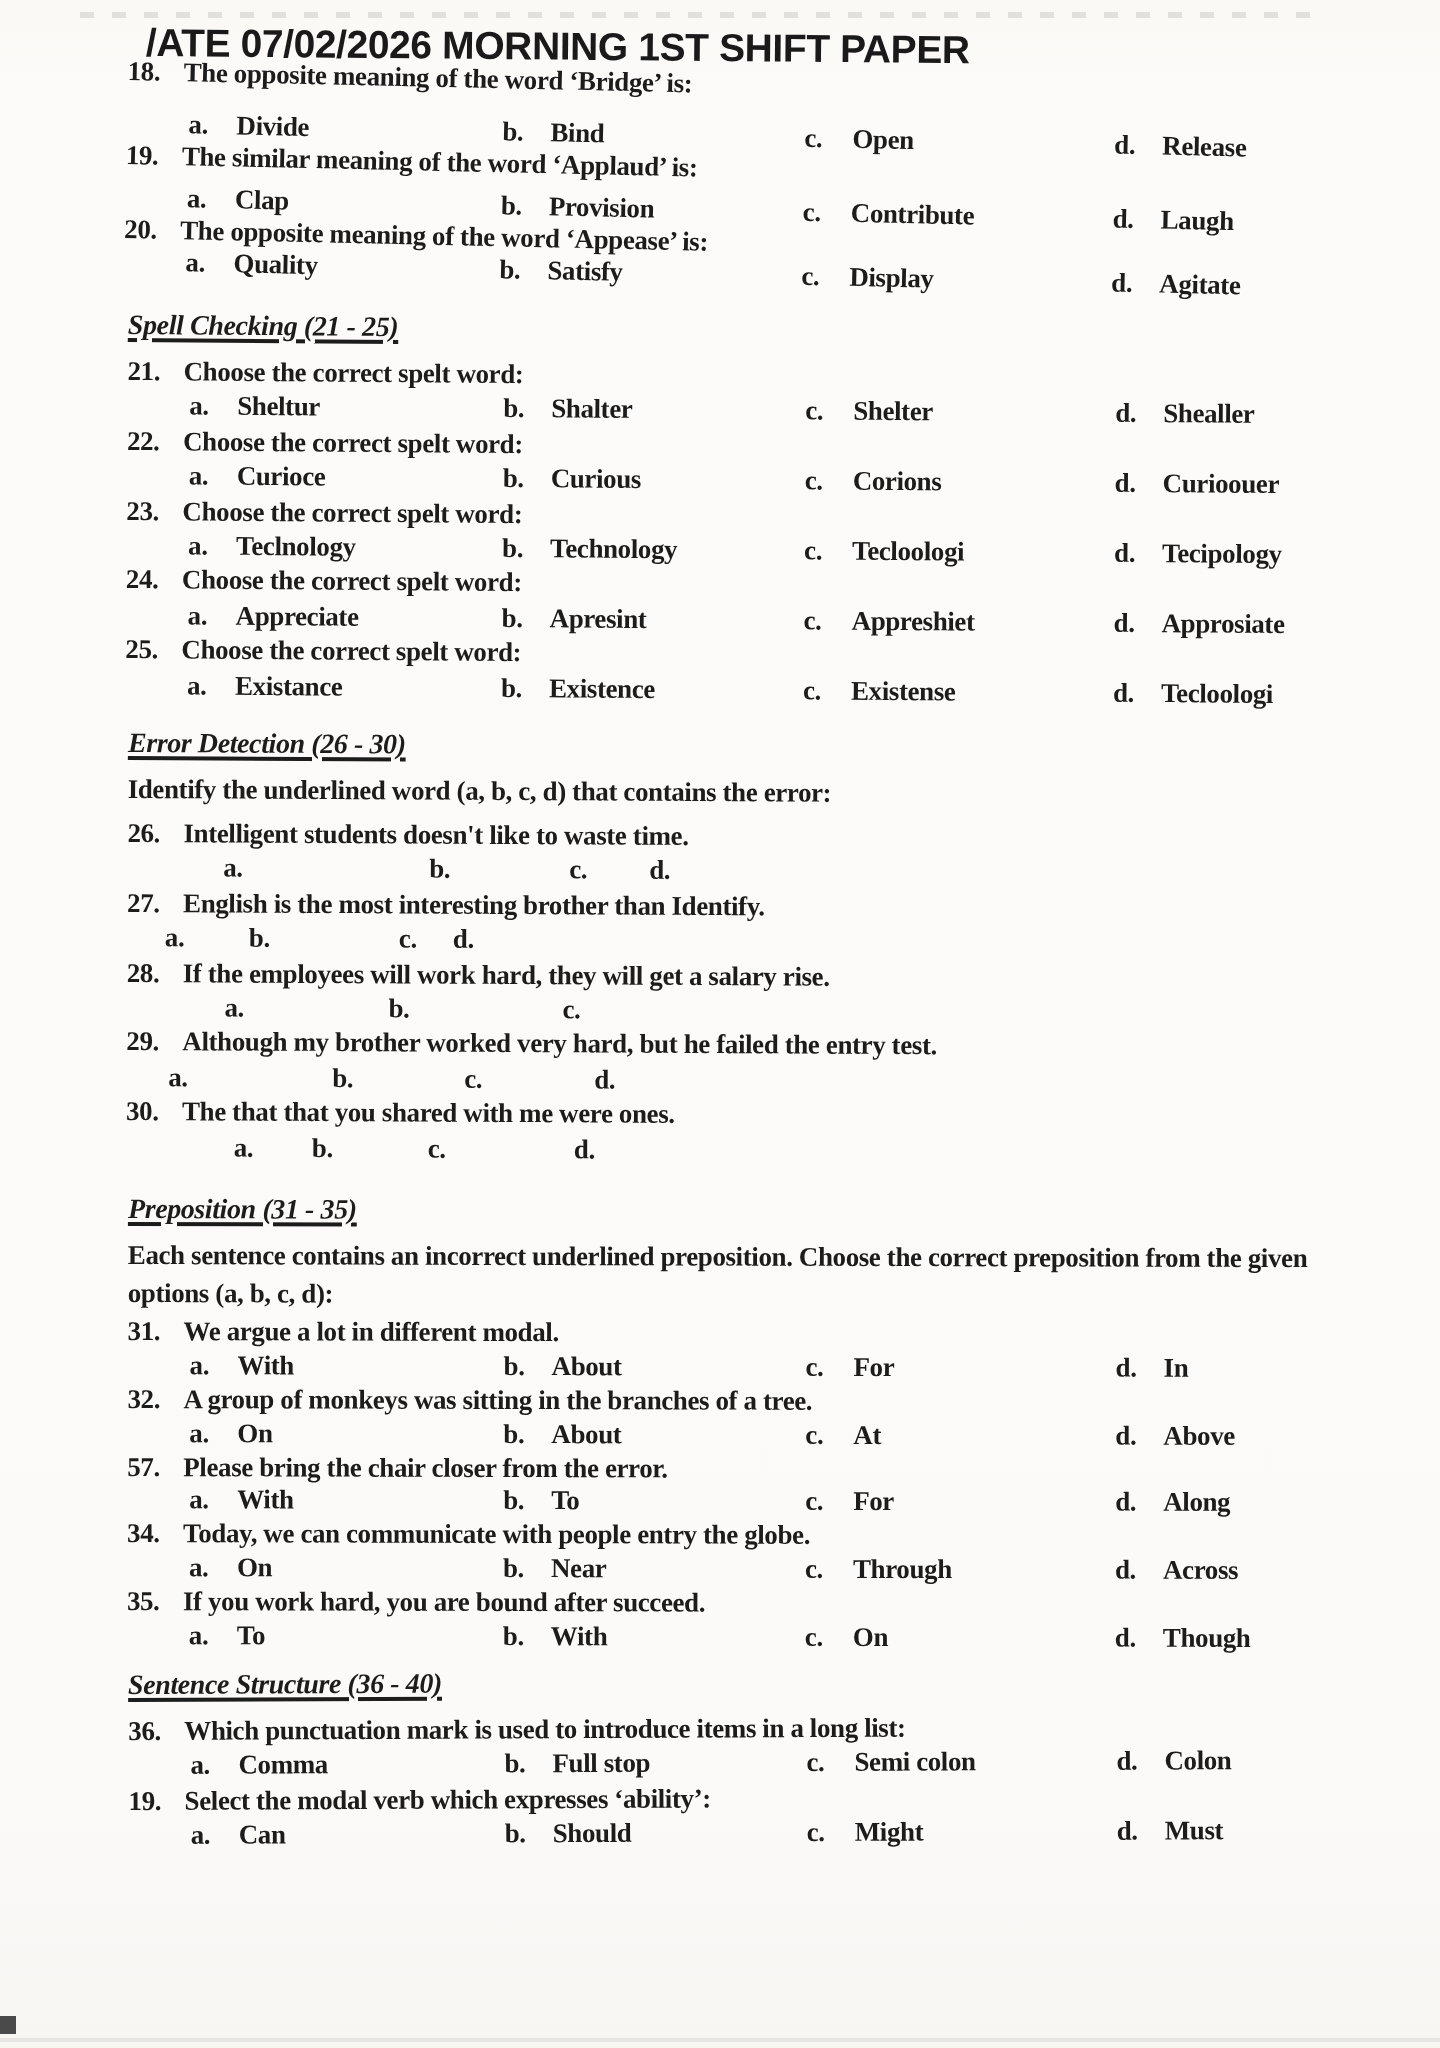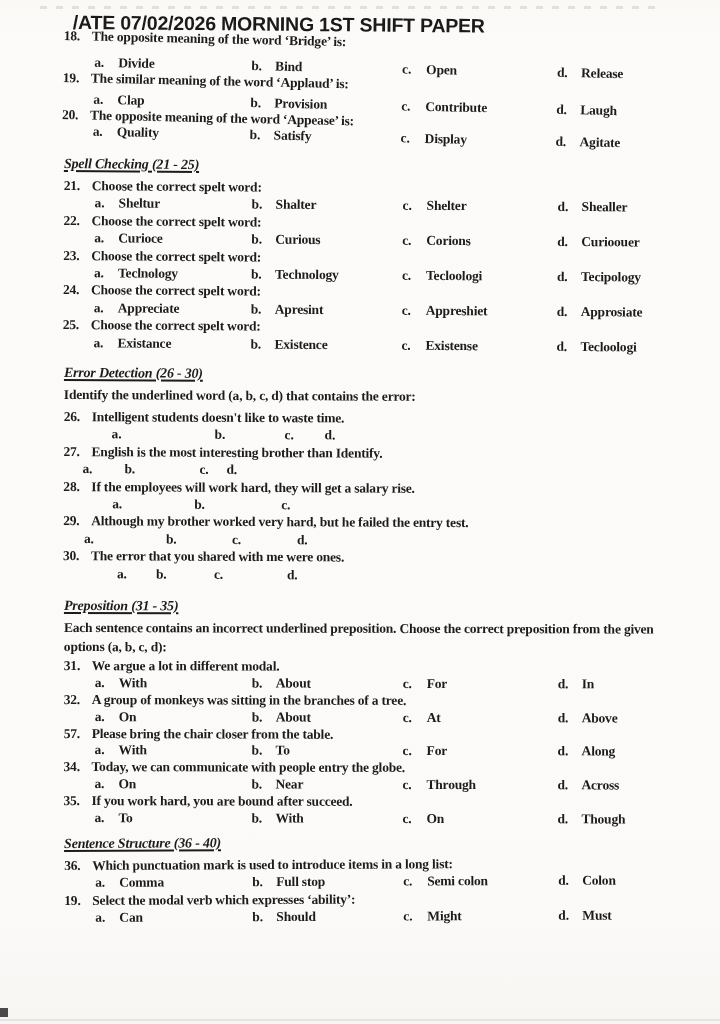--- a/index.html
+++ b/index.html
@@ -165,21 +165,21 @@
             <span>b.</span>
             <span>c.</span>
           </div>
           <div class="line qline"><span class="qnum">29.</span><span class="u">Although</span><span> my brother </span><span class="u">worked</span><span> very hard, </span><span class="u">but</span><span> he failed </span><span class="u">the entry test.</span></div>
           <div class="line letters q29">
             <span>a.</span>
             <span>b.</span>
             <span>c.</span>
             <span>d.</span>
           </div>
-          <div class="line qline"><span class="qnum">30.</span><span class="u">The error</span><span> </span><span class="u">that</span><span> you </span><span class="u">shared</span><span> with me </span><span class="u">were</span><span> ones.</span></div>
+          <div class="line qline"><span class="qnum">30.</span><span class="u">The that</span><span> </span><span class="u">that</span><span> you </span><span class="u">shared</span><span> with me </span><span class="u">were</span><span> ones.</span></div>
           <div class="line letters q30">
             <span>a.</span>
             <span>b.</span>
             <span>c.</span>
             <span>d.</span>
           </div>
         </div>
         <div class="section" id="sec-preposition">
           <div class="heading">Preposition (31 - 35)</div>
           <div class="line instr">Each sentence contains an incorrect underlined preposition. Choose the correct preposition from the given</div>
@@ -191,21 +191,21 @@
             <span class="opt"><span class="letter">c.</span><span>For</span></span>
             <span class="opt"><span class="letter">d.</span><span>In</span></span>
           </div>
           <div class="line qline"><span class="qnum">32.</span><span>A group of monkeys was sitting </span><span class="u">in</span><span> the branches of a tree.</span></div>
           <div class="line optrow">
             <span class="opt"><span class="letter">a.</span><span>On</span></span>
             <span class="opt"><span class="letter">b.</span><span>About</span></span>
             <span class="opt"><span class="letter">c.</span><span>At</span></span>
             <span class="opt"><span class="letter">d.</span><span>Above</span></span>
           </div>
-          <div class="line qline"><span class="qnum">57.</span><span>Please bring the chair closer </span><span class="u">from</span><span> the table.</span></div>
+          <div class="line qline"><span class="qnum">57.</span><span>Please bring the chair closer </span><span class="u">from</span><span> the error.</span></div>
           <div class="line optrow">
             <span class="opt"><span class="letter">a.</span><span>With</span></span>
             <span class="opt"><span class="letter">b.</span><span>To</span></span>
             <span class="opt"><span class="letter">c.</span><span>For</span></span>
             <span class="opt"><span class="letter">d.</span><span>Along</span></span>
           </div>
           <div class="line qline"><span class="qnum">34.</span><span>Today, we can communicate with people </span><span class="u">entry</span><span> the globe.</span></div>
           <div class="line optrow">
             <span class="opt"><span class="letter">a.</span><span>On</span></span>
             <span class="opt"><span class="letter">b.</span><span>Near</span></span>

